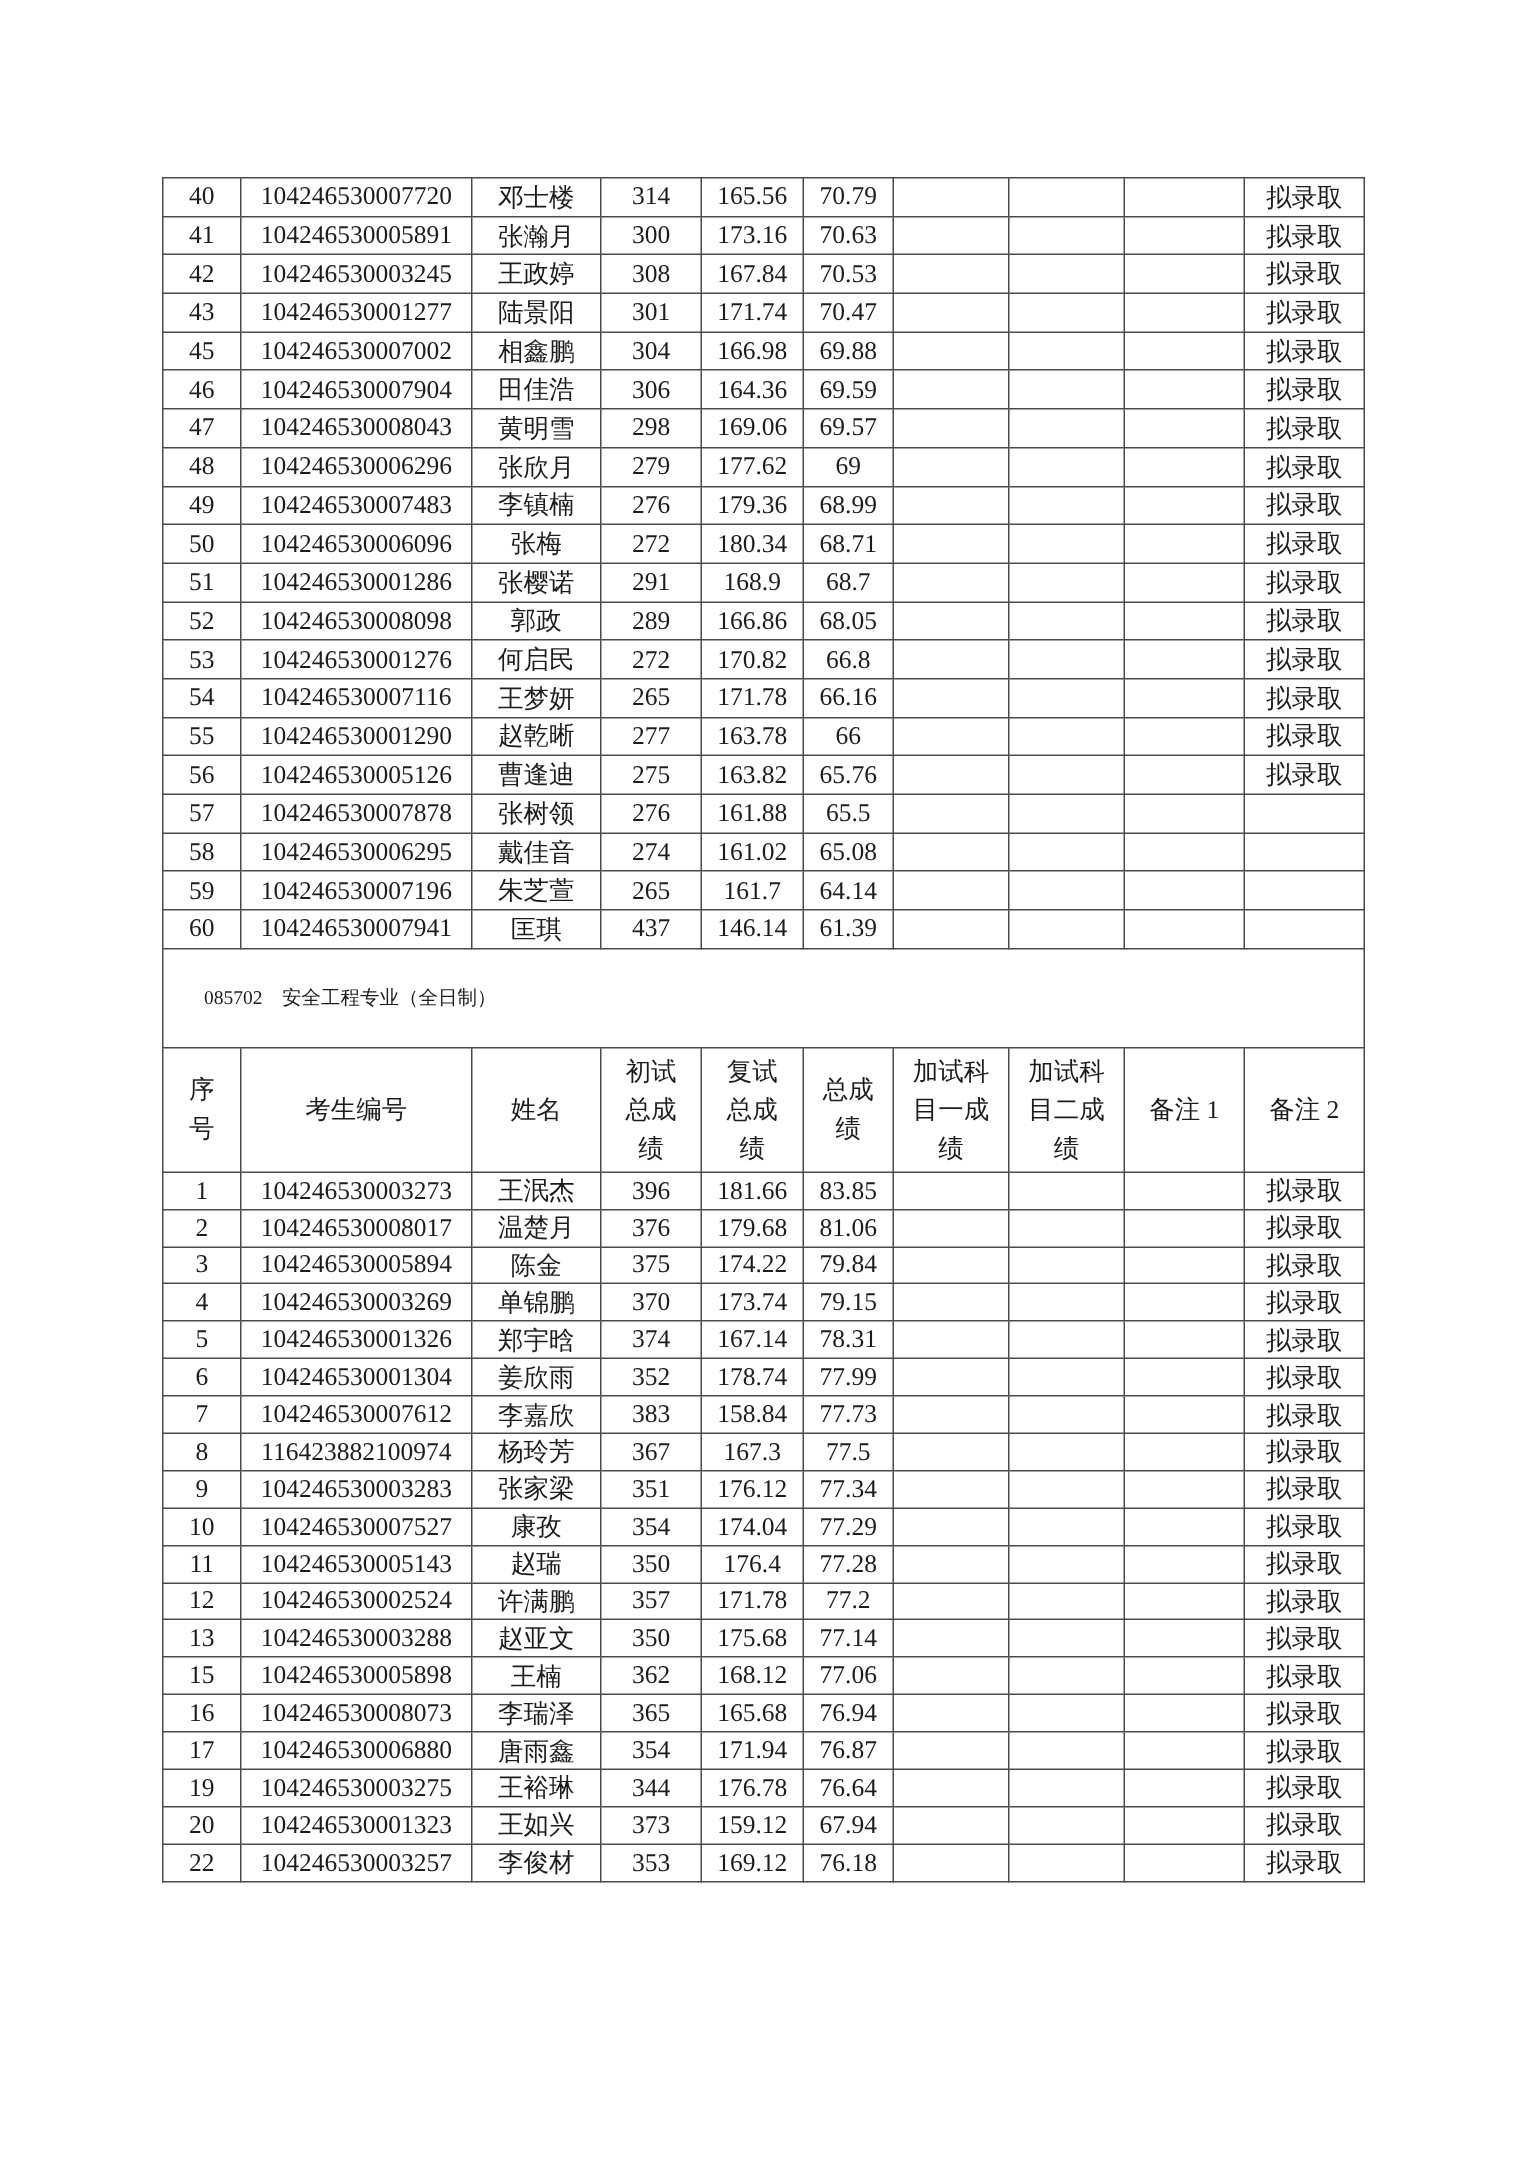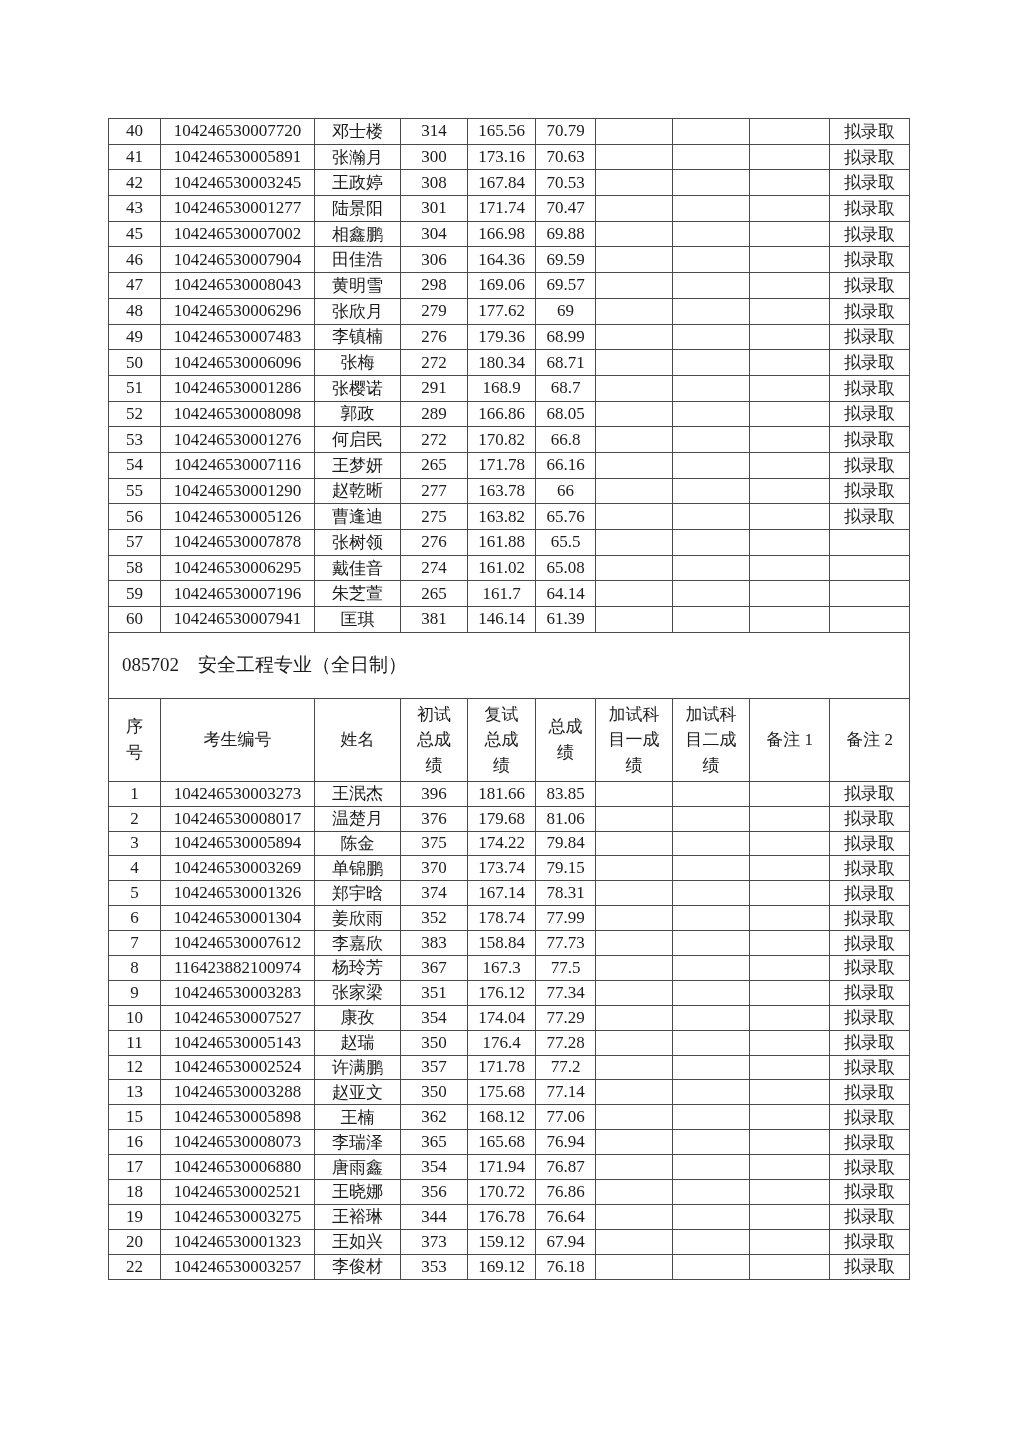--- a/index.html
+++ b/index.html
@@ -30,23 +30,23 @@
     font-weight: normal;
     font-size: 17px;
     padding: 0;
     overflow: hidden;
   }
   tr.row-t1 td { height: 24.7px; }
   tr.row-t2 td { height: 23.9px; }
   tr.section-row td {
     height: 65px;
     text-align: left;
-    padding-left: 13px;
+    padding-left: 27px;
     white-space: pre;
-    font-size: 19px;
+    font-size: 13px;
   }
   tr.header-row th {
     height: 82px;
     white-space: pre-line;
     line-height: 1.5;
   }
 </style>
 </head>
 <body>
 
@@ -290,21 +290,21 @@
           <td>64.14</td>
           <td></td>
           <td></td>
           <td></td>
           <td></td>
         </tr>
         <tr class="row-t1">
           <td>60</td>
           <td>104246530007941</td>
           <td>匡琪</td>
-          <td>381</td>
+          <td>437</td>
           <td>146.14</td>
           <td>61.39</td>
           <td></td>
           <td></td>
           <td></td>
           <td></td>
         </tr>
       </tbody>
     <tbody>
       <tr class="section-row">
@@ -522,32 +522,20 @@
           <td>唐雨鑫</td>
           <td>354</td>
           <td>171.94</td>
           <td>76.87</td>
           <td></td>
           <td></td>
           <td></td>
           <td>拟录取</td>
         </tr>
         <tr class="row-t2">
-          <td>18</td>
-          <td>104246530002521</td>
-          <td>王晓娜</td>
-          <td>356</td>
-          <td>170.72</td>
-          <td>76.86</td>
-          <td></td>
-          <td></td>
-          <td></td>
-          <td>拟录取</td>
-        </tr>
-        <tr class="row-t2">
           <td>19</td>
           <td>104246530003275</td>
           <td>王裕琳</td>
           <td>344</td>
           <td>176.78</td>
           <td>76.64</td>
           <td></td>
           <td></td>
           <td></td>
           <td>拟录取</td>

